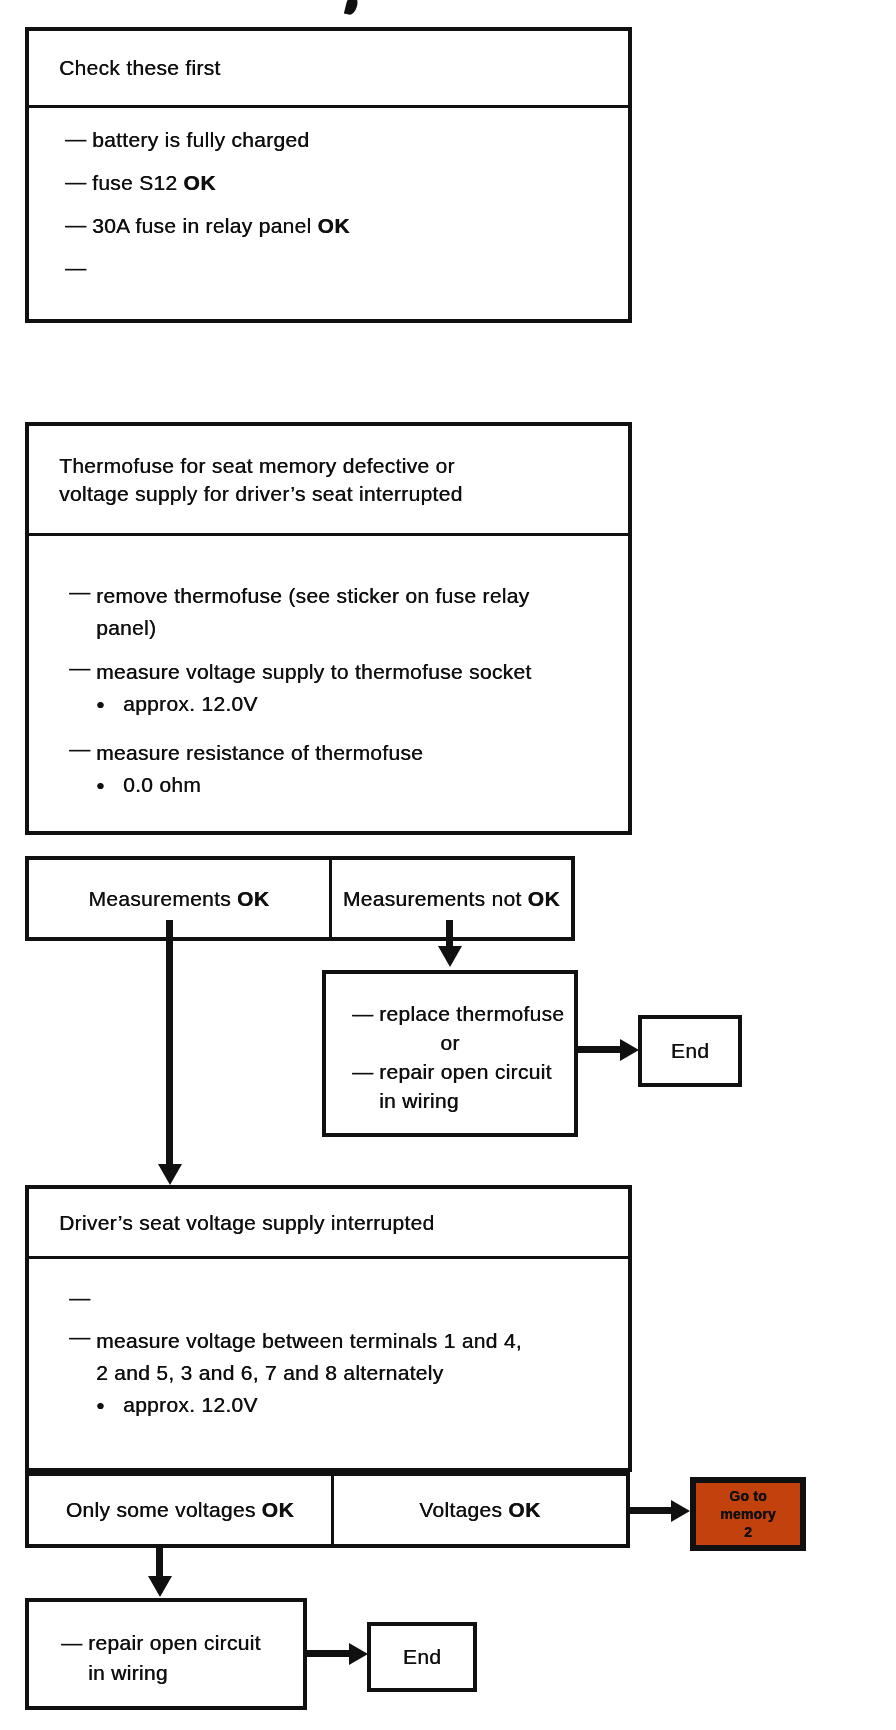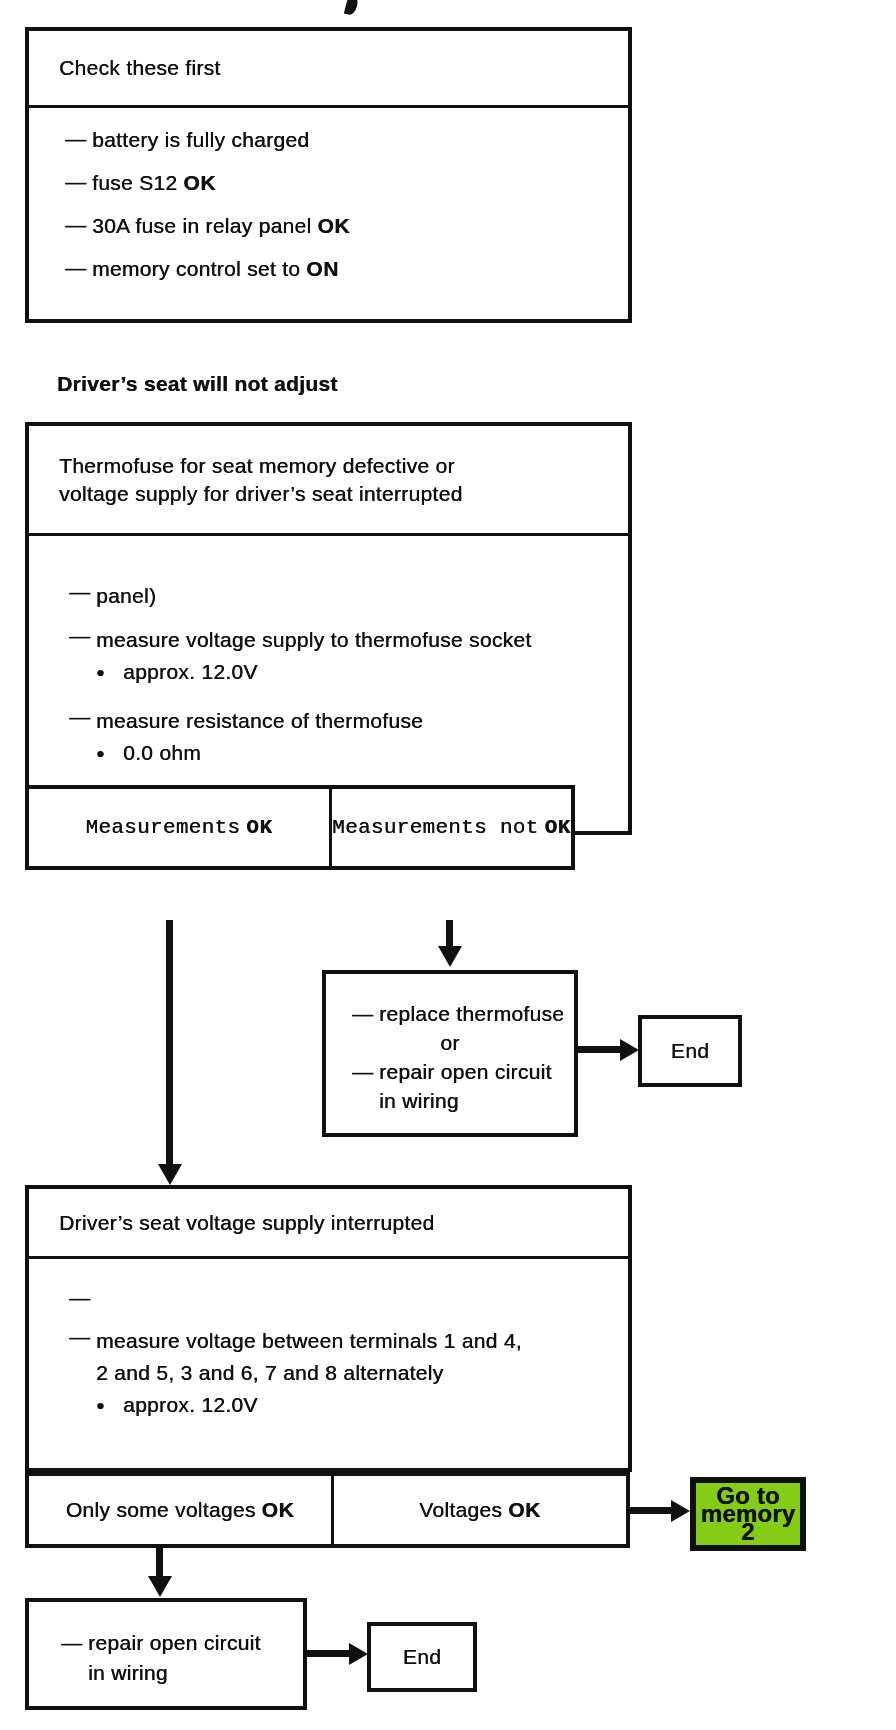--- a/index.html
+++ b/index.html
@@ -39,23 +39,23 @@
   .shaft-h { position: absolute; height: 7px; background: #101010; }
   .head-down { position: absolute; width: 0; height: 0;
     border-left: 12px solid transparent; border-right: 12px solid transparent;
     border-top: 21px solid #101010; }
   .head-right { position: absolute; width: 0; height: 0;
     border-top: 11px solid transparent; border-bottom: 11px solid transparent;
     border-left: 19px solid #101010; }
   .endnode { position: absolute; background: #fff; border: 4px solid #101010;
     display: flex; align-items: center; justify-content: center; }
   #goto-node {
-    position: absolute; background: #84cc16; border: 6px solid #101010;
+    position: absolute; background: #c2410c; border: 6px solid #101010;
     display: flex; flex-direction: column; align-items: center; justify-content: center;
-    font-weight: bold; font-size: 24px; line-height: 18px; letter-spacing: 0.2px;
+    font-weight: bold; font-size: 14px; line-height: 18px; letter-spacing: 0.2px;
   }
   #section-heading { position: absolute; font-weight: bold; }
   #frag { position: absolute; left: 346px; top: -4px; width: 11px; height: 19px;
     background: #101010; border-radius: 50% 50% 60% 0; transform: rotate(14deg); }
 </style>
 </head>
 <body>
 
 <div id="stage">
 
@@ -73,36 +73,35 @@
       <div class="li" style="margin-bottom:17px;">
         <span class="dash">—</span>
         <span class="txt" style="line-height:26px;"><span>fuse S12</span><b>OK</b></span>
       </div>
       <div class="li" style="margin-bottom:17px;">
         <span class="dash">—</span>
         <span class="txt" style="line-height:26px;"><span>30A fuse in relay panel</span><b>OK</b></span>
       </div>
       <div class="li">
         <span class="dash">—</span>
-        <span class="txt" style="line-height:26px;"><span>memory control set to</span><b>ON</b></span>
-      </div>
-    </div>
-  </div>
-
-  <div id="section-heading" style="left:57px; top:372px;">Driver’s seat will not adjust</div>
+      </div>
+    </div>
+  </div>
+
 
   <div class="box" style="left:25px; top:422px; width:607px; height:413px;">
     <div class="box-hdr" style="height:110px;">
       <span>Thermofuse for seat memory defective or</span>
       <span>voltage supply for driver’s seat interrupted</span>
     </div>
     <div style="padding:44px 10px 0 40px;">
       <div class="li" style="margin-bottom:12px;">
         <span class="dash">—</span>
         <span class="txt">
+          <div>remove thermofuse (see sticker on fuse relay</div>
           <div>panel)</div>
         </span>
       </div>
       <div class="li" style="margin-bottom:17px;">
         <span class="dash">—</span>
         <span class="txt">
           <div>measure voltage supply to thermofuse socket</div>
           <div class="sub">
             <span class="blt">●</span>
             <span class="val">approx. 12.0V</span>
@@ -115,21 +114,21 @@
           <div>measure resistance of thermofuse</div>
           <div class="sub">
             <span class="blt">●</span>
             <span class="val">0.0 ohm</span>
           </div>
         </span>
       </div>
     </div>
   </div>
 
-  <div class="cellrow" style="left:25px; top:785px; width:550px; height:85px;font-family:Liberation Mono, monospace;">
+  <div class="cellrow" style="left:25px; top:856px; width:550px; height:85px;">
     <div class="cell sep" style="width:303px;">
       <span><span>Measurements</span><b>OK</b></span>
     </div>
     <div class="cell" style="flex:1;">
       <span><span>Measurements not</span><b>OK</b></span>
     </div>
   </div>
 
   <div class="shaft-v" style="left:166px; top:920px; height:245px;"></div>
   <div class="head-down" style="left:158px; top:1164px;"></div>

